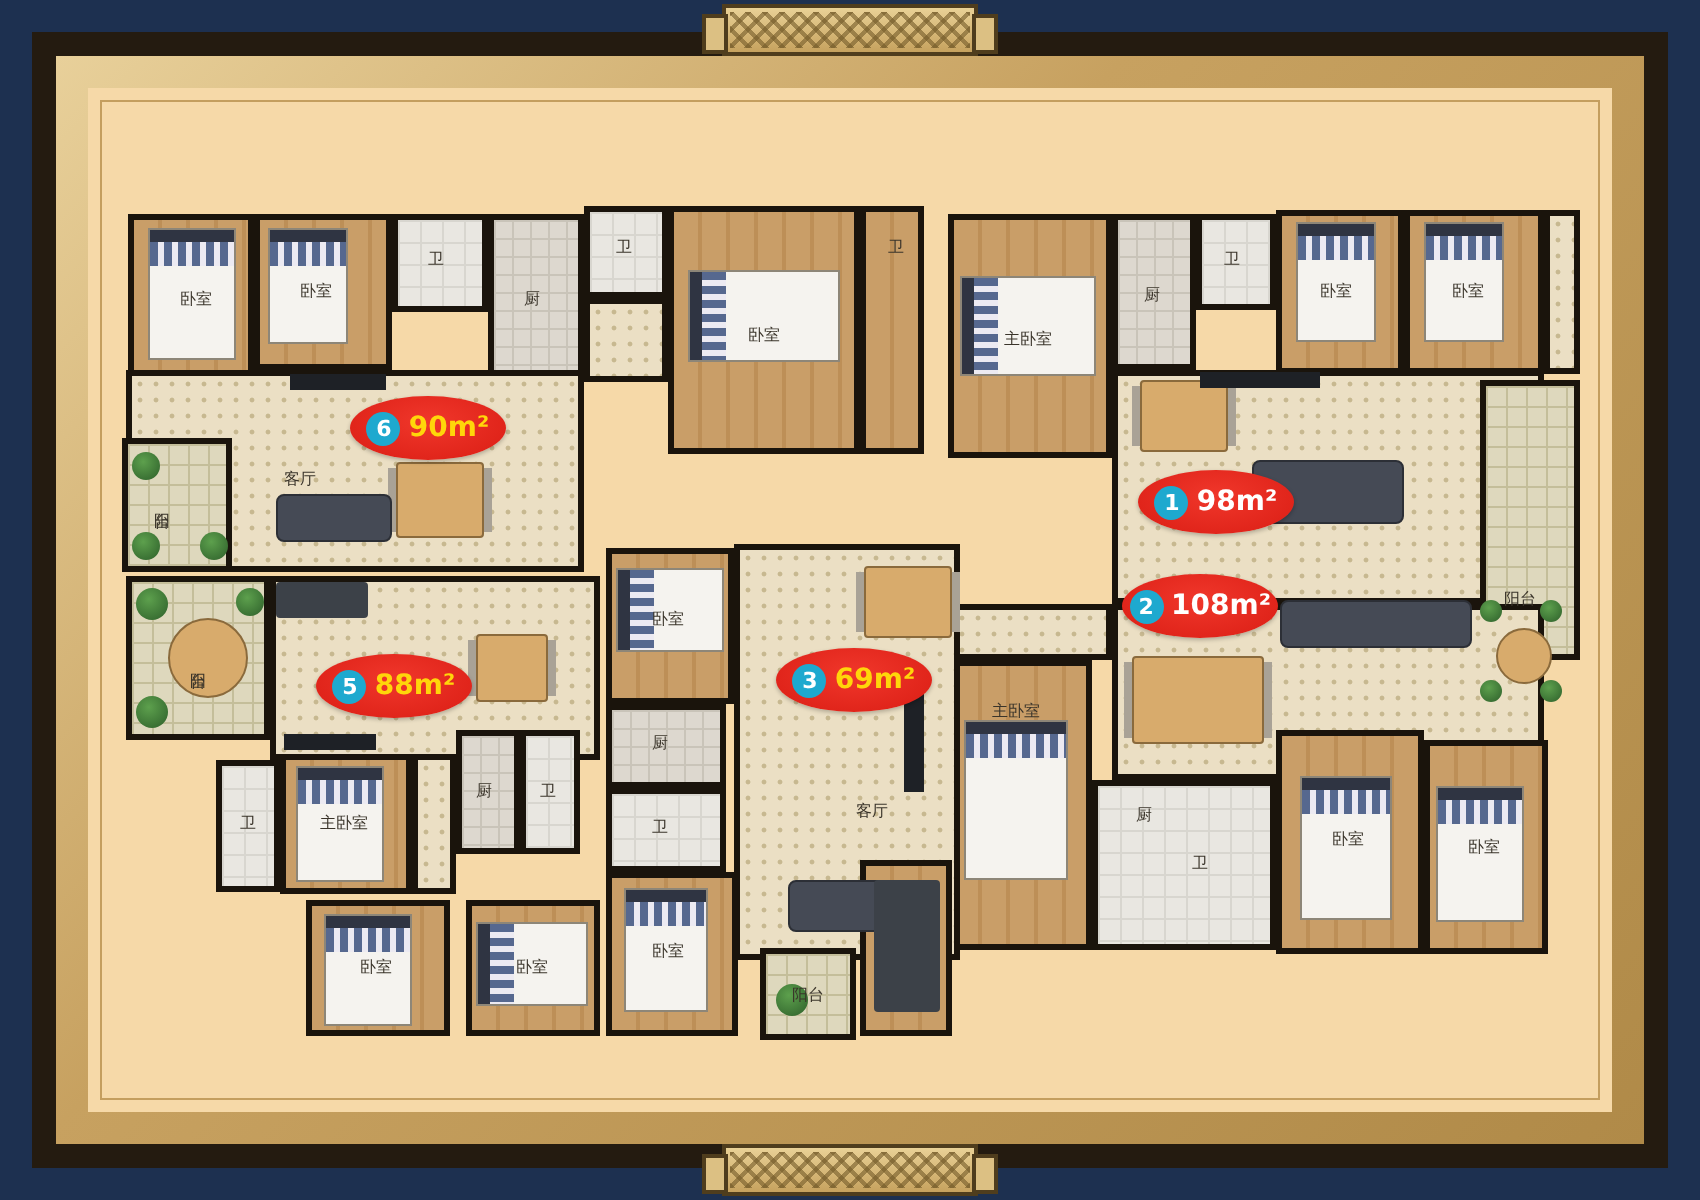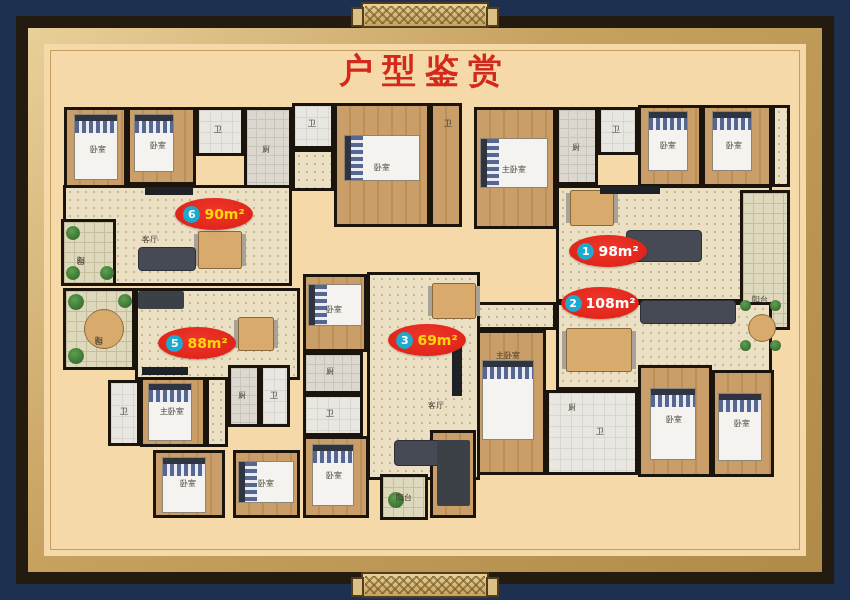--- a/index.html
+++ b/index.html
@@ -72,21 +72,20 @@
   <div class="f-inner"></div>
   <div class="pinstripe"></div>
 
   <div class="orn top">
     <div class="pat"></div>
   </div>
   <div class="orn bottom">
     <div class="pat"></div>
   </div>
 
-  <div class="title">户型鉴赏</div>
 
   <div class="plan">
       <div class="room wood" style="left: 64px; top: 107px; width: 63px; height: 85px;"></div>
       <div class="room wood" style="left: 127px; top: 107px; width: 69px; height: 78px;"></div>
       <div class="room bath" style="left: 196px; top: 107px; width: 48px; height: 49px;"></div>
       <div class="room tile" style="left: 244px; top: 107px; width: 48px; height: 82px;"></div>
       <div class="room dots" style="left: 63px; top: 185px; width: 229px; height: 101px;"></div>
       <div class="room balc" style="left: 61px; top: 219px; width: 55px; height: 67px;"></div>
       <div class="room bath" style="left: 292px; top: 103px; width: 42px; height: 46px;"></div>
       <div class="room dots" style="left: 292px; top: 149px; width: 42px; height: 42px;"></div>

